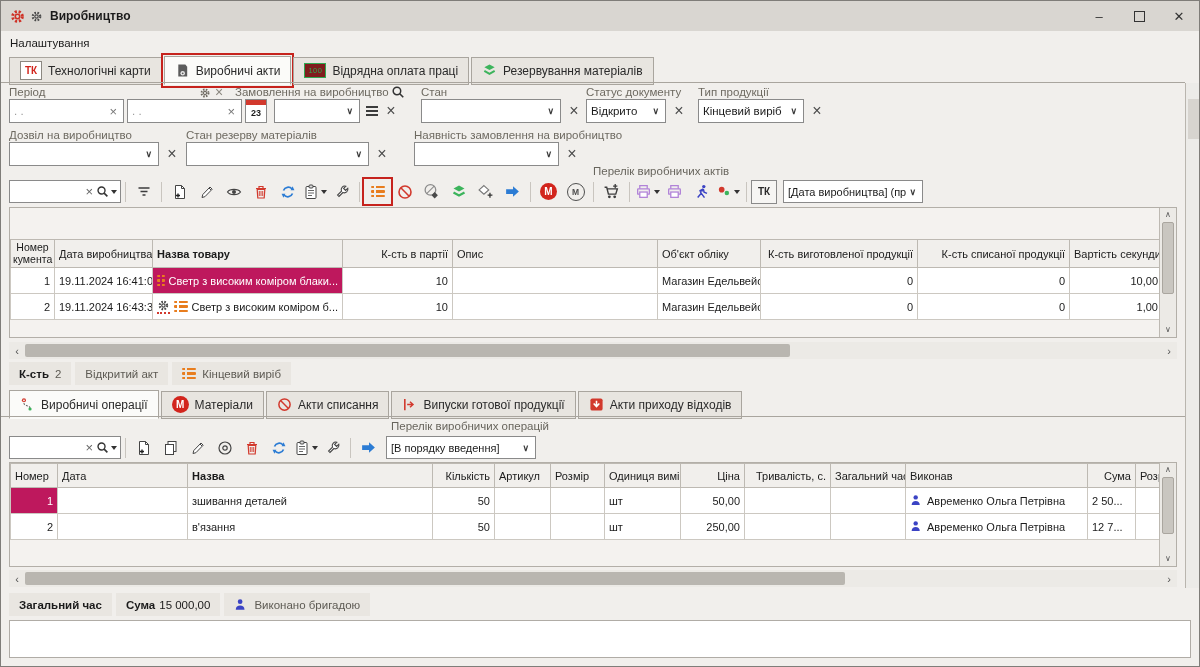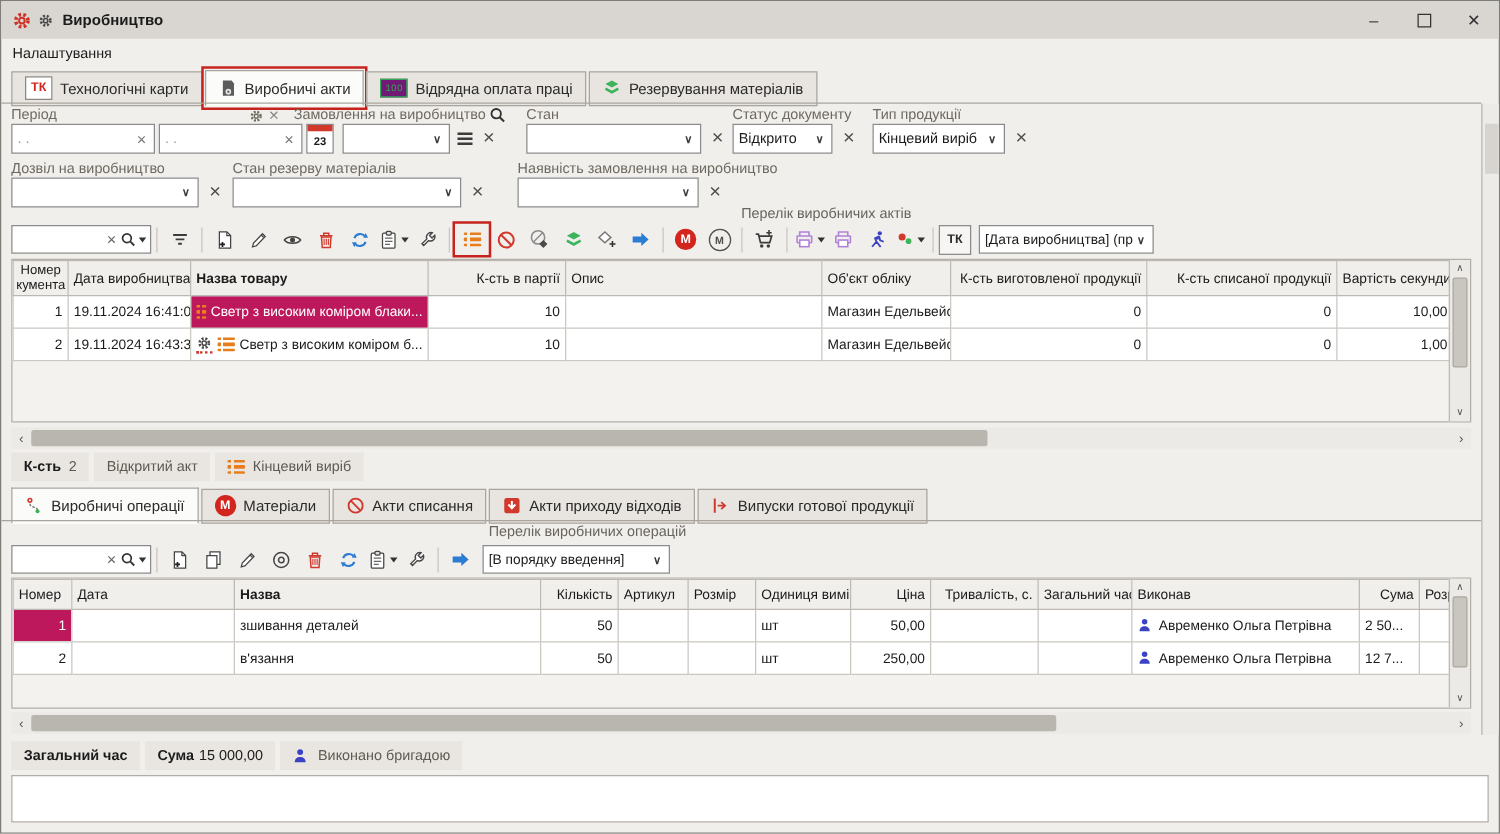--- a/index.html
+++ b/index.html
@@ -18,21 +18,21 @@
   .menubar{left:0;top:30px;width:100%;height:24px;display:flex;align-items:center;padding-left:9px;}
   
   .tabline{height:1px;background:#a9a59e;}
   .tab{height:26px;border:1px solid #a9a59e;background:#e8e5e0;display:flex;align-items:center;gap:6px;
        padding:0 10px;margin-right:2px;color:#2a2a2a;font-size:12px;}
   .tab.active{background:#fbfbf9;height:27px;border-bottom:1px solid #fbfbf9;}
   .tab.redhl{outline:2px solid #c6231d;outline-offset:1px;}
   .badge-tk{display:inline-flex;align-items:center;justify-content:center;width:20px;height:17px;border:1px solid #8c8881;
             background:#fff;color:#d2251d;font-weight:bold;font-size:10px;}
   .badge-100{display:inline-flex;align-items:center;justify-content:center;width:20px;height:13px;border:1.5px solid #2faa52;
-             background:#701a75;color:#2faa52;font-weight:normal;font-size:7.5px;letter-spacing:.5px;}
+             background:#7f1d1d;color:#2faa52;font-weight:normal;font-size:7.5px;letter-spacing:.5px;}
   
   .lbl{color:#6e6a61;font-size:11.5px;white-space:nowrap;}
   .fld{background:#fff;border:1px solid #8a8a8a;height:24px;display:flex;align-items:center;padding:0 4px;box-sizing:border-box;}
   .fld .val{white-space:nowrap;overflow:hidden;}
   .caret{margin-left:auto;color:#3c3c3c;font-size:9px;padding:0 2px;font-weight:bold;}
   .dim{color:#9a9a9a;}
   .xin{margin-left:auto;color:#777;font-size:13px;padding:0 2px;}
   .xbtn{color:#4d4d4d;font-size:16px;width:18px;text-align:center;line-height:24px;}
   .calbtn{width:22px;height:24px;border:1px solid #8a8a8a;background:#fff;display:flex;flex-direction:column;align-items:center;}
   .calbtn .ctop{width:100%;height:5px;background:#d2392d;}
@@ -455,21 +455,21 @@
       </span>
     <span class="sep"></span>
     <span class="tkbtn">ТК</span>
     <div class="combo" style="width:140px;margin-left:6px;">
       <span class="val">[Дата виробництва] (пр</span>
       <span class="caret">∨</span>
     </div>
   </div>
 
   <div class="abs gridwrap" style="left:8px;top:206px;width:1168px;height:131px;">
-    <table class="grid" style="width:1152px;">
+    <table class="grid" style="width:1152px;margin-top:31px;">
       <colgroup>
           <col style="width:44px">
           <col style="width:98px">
           <col style="width:190px">
           <col style="width:110px">
           <col style="width:205px">
           <col style="width:103px">
           <col style="width:157px">
           <col style="width:152px">
           <col style="width:93px">
@@ -573,29 +573,29 @@
       <span>Матеріали</span>
     </div>
     <div class="tab">
       <svg class="ic" width="15" height="15">
           <use href="#ban"></use>
         </svg>
       <span>Акти списання</span>
     </div>
     <div class="tab">
       <svg class="ic" width="15" height="15">
-          <use href="#downbox"></use>
-        </svg>
-      <span>Акти приходу відходів</span>
+          <use href="#flag"></use>
+        </svg>
+      <span>Випуски готової продукції</span>
     </div>
     <div class="tab">
       <svg class="ic" width="15" height="15">
-          <use href="#flag"></use>
-        </svg>
-      <span>Випуски готової продукції</span>
+          <use href="#downbox"></use>
+        </svg>
+      <span>Акти приходу відходів</span>
     </div>
   </div>
   <div class="abs tabline" style="left:0;top:415px;width:1184px;"></div>
 
   <span class="abs caption" style="left:390px;top:419px;">Перелік виробничих операцій</span>
 
   <div class="abs tbar" style="left:8px;top:433px;">
     <div class="sbox">
       <span class="sp"></span>
       <span style="color:#666;font-size:13px;">×</span>

